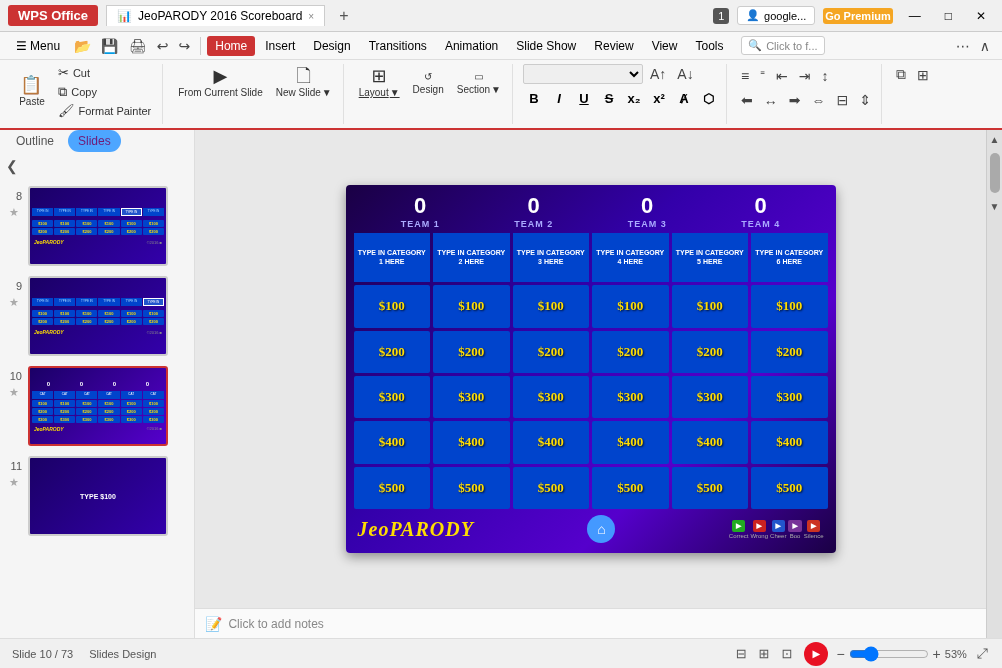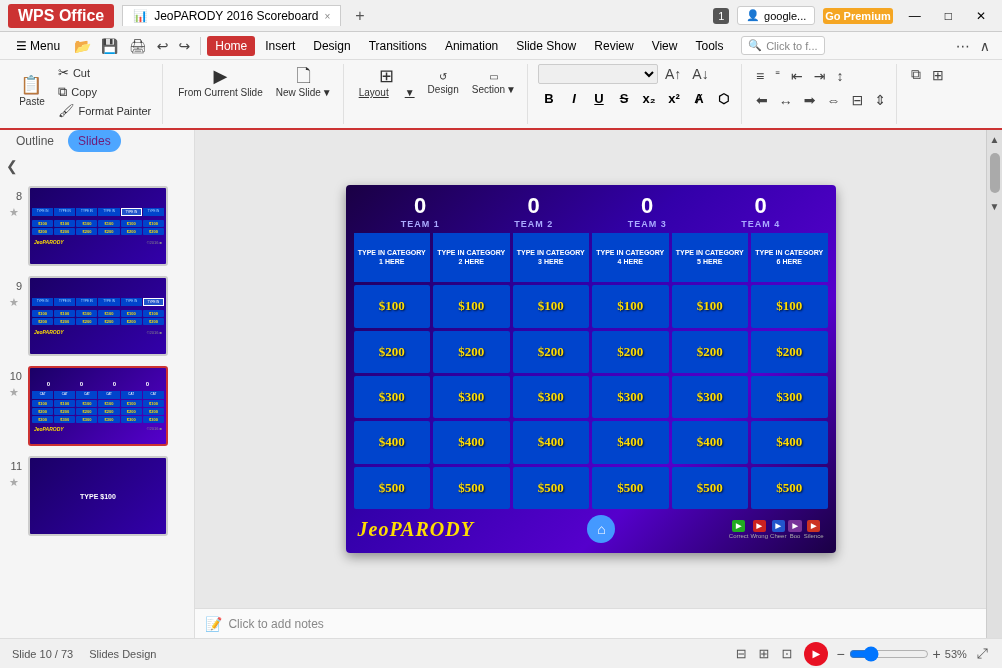--- a/index.html
+++ b/index.html
@@ -1,20 +1,20 @@
 <!DOCTYPE html>
 <html><head>
   <meta charset="utf-8">
   <style>
     * { box-sizing: border-box; margin: 0; padding: 0; }
     body { font-family: 'Segoe UI', Arial, sans-serif; font-size: 12px; background: #f0f0f0; width: 1002px; height: 668px; overflow: hidden; }
 
     
     .title-bar { display: flex; align-items: center; height: 32px; background: #f0f0f0; border-bottom: 1px solid #ccc; padding: 0 8px; gap: 8px; }
-    .wps-btn { background: #cc3333; color: white; border: none; border-radius: 3px; padding: 3px 10px; font-size: 16px; font-weight: bold; cursor: pointer; }
+    .wps-btn { background: #cc3333; color: white; border: none; border-radius: 3px; padding: 3px 10px; font-size: 13px; font-weight: bold; cursor: pointer; }
     .tab-item { display: flex; align-items: center; background: white; border: 1px solid #ccc; border-bottom: none; padding: 3px 10px; font-size: 12px; gap: 6px; cursor: pointer; }
     .tab-item .close-x { color: #888; font-size: 10px; cursor: pointer; }
     .add-tab { background: none; border: none; font-size: 16px; cursor: pointer; color: #555; padding: 0 6px; }
     .title-bar-right { margin-left: auto; display: flex; align-items: center; gap: 8px; }
     .win-btn { background: none; border: none; cursor: pointer; font-size: 12px; padding: 2px 8px; }
     .account-btn { display: flex; align-items: center; gap: 4px; background: white; border: 1px solid #ccc; border-radius: 3px; padding: 2px 8px; font-size: 11px; cursor: pointer; }
     .premium-btn { background: #f5a623; color: white; border: none; border-radius: 3px; padding: 2px 2px; font-size: 11px; cursor: pointer; font-weight: bold; }
     .page-num-badge { background: #555; color: white; border-radius: 3px; padding: 2px 5px; font-size: 11px; }
 
     
@@ -212,21 +212,21 @@
           <span>▼</span>
         </span>
       </button>
     </div>
   </div>
 
   <div class="ribbon-group">
     <div class="ribbon-row">
       <button class="ribbon-btn">
         <span class="icon">⊞</span>
-        <span style="display:flex;align-items:flex-start;gap:16px;text-decoration:underline;">
+        <span style="display:flex;align-items:flex-start;gap:1px;text-decoration:underline;">
           <span>Layout</span>
           <span>▼</span>
         </span>
       </button>
       <button class="ribbon-btn">
         <span>↺</span>
         <span>Design</span>
       </button>
       <button class="ribbon-btn">
         <span>▭</span>

